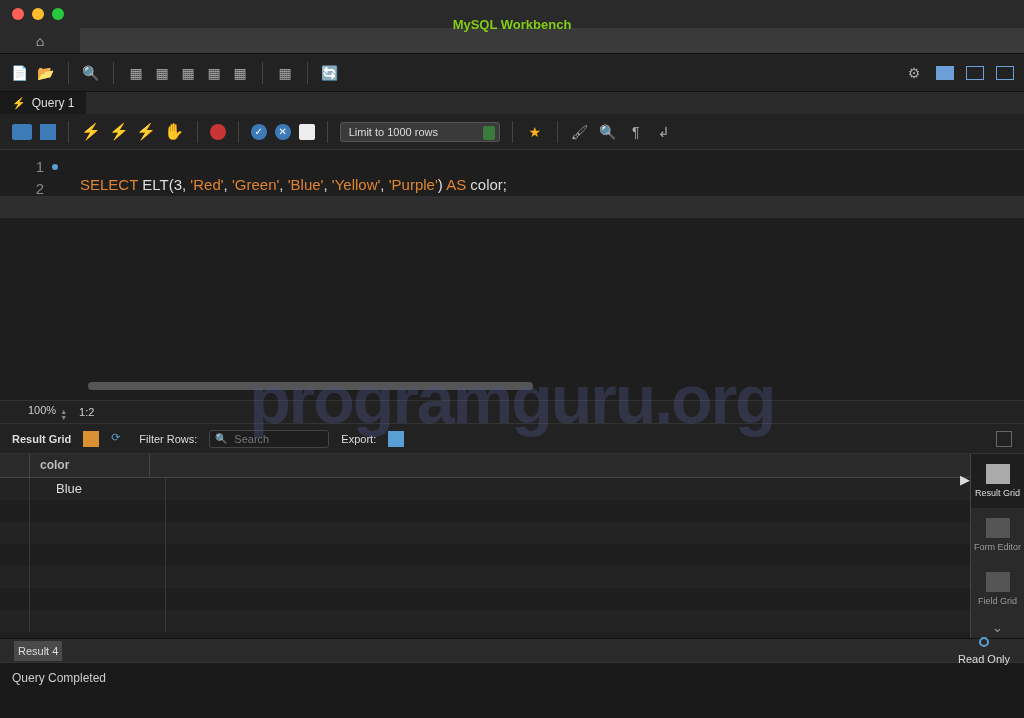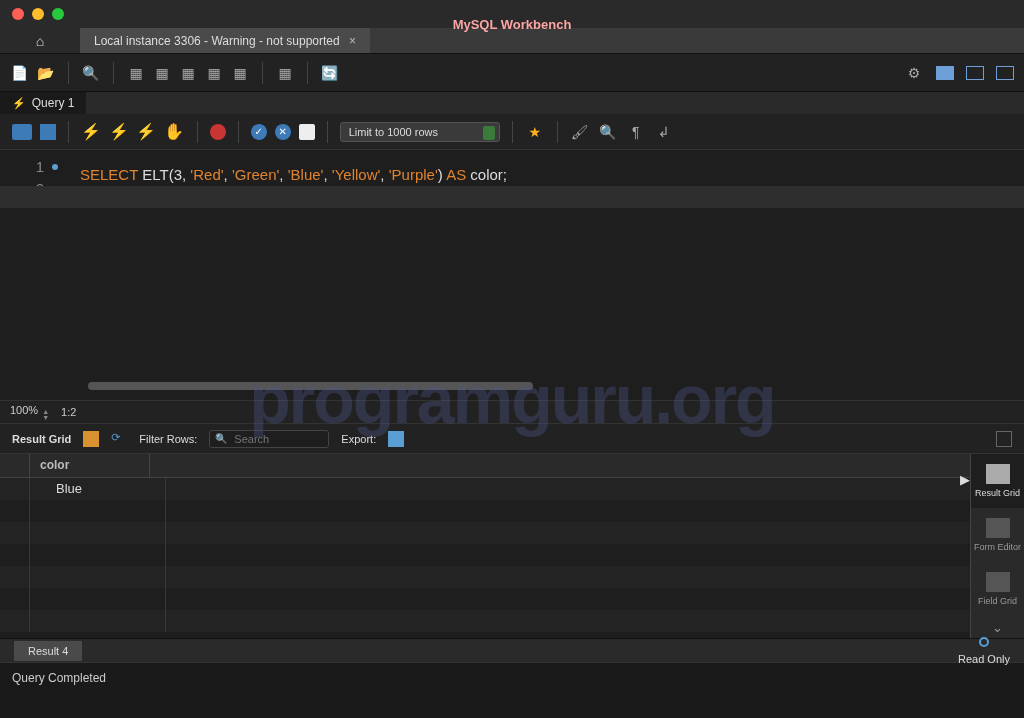--- a/index.html
+++ b/index.html
@@ -5,21 +5,21 @@
   *{margin:0;padding:0;box-sizing:border-box;font-family:-apple-system,BlinkMacSystemFont,"Segoe UI",Arial,sans-serif;}
   body{background:#1a1a1a;color:#ddd;font-size:13px;width:1024px;height:718px;overflow:hidden;position:relative;}
   
   
   .titlebar{height:28px;background:#2a2a2a;display:flex;align-items:center;position:relative;}
   .traffic-lights{display:flex;gap:8px;padding-left:12px;}
   .tl{width:12px;height:12px;border-radius:50%;}
   .tl-close{background:#ff5f56;}
   .tl-min{background:#ffbd2e;}
   .tl-max{background:#27c93f;}
-  .title{position:absolute;left:50%;transform:translateX(-50%);color:#fca5a5;font-weight:600;font-size:13px;margin-top:20px;}
+  .title{position:absolute;left:50%;transform:translateX(-50%);color:#84cc16;font-weight:600;font-size:13px;margin-top:20px;}
   
   
   .hometabs{height:26px;background:#3a3a3a;display:flex;border-bottom:1px solid #111;}
   .hometab{display:flex;align-items:center;padding:0 14px;color:#ddd;font-size:12px;}
   .hometab.home{background:#2a2a2a;width:80px;justify-content:center;}
   .hometab.active{background:#4a4a4a;width:290px;}
   .home-icon{font-size:14px;}
   .close-x{margin-left:auto;padding-left:8px;color:#bbb;}
   
   
@@ -47,32 +47,32 @@
   .et-circle-x{width:16px;height:16px;background:#3d7ab8;border-radius:50%;display:flex;align-items:center;justify-content:center;font-size:10px;color:#fff;}
   .et-calc{width:16px;height:16px;background:#eee;border-radius:2px;}
   .limit-select{background:#3a3a3a;border:1px solid #555;color:#ddd;font-size:11px;padding:3px 8px;border-radius:3px;width:160px;position:relative;}
   .limit-select::after{content:"";position:absolute;right:4px;top:3px;width:12px;height:14px;background:#3a7a3a;border-radius:2px;}
   
   
   .editor{background:#1e1e1e;height:250px;position:relative;font-family:Menlo,Monaco,Consolas,monospace;font-size:15px;}
   .gutter{position:absolute;left:0;top:0;width:56px;background:#1e1e1e;padding-top:6px;}
   .line-num{text-align:right;padding-right:12px;color:#888;height:22px;line-height:22px;position:relative;}
   .line-num .dot{position:absolute;right:-2px;top:8px;width:6px;height:6px;background:#5a9fd4;border-radius:50%;}
-  .code{position:absolute;left:80px;top:14px;right:10px;}
+  .code{position:absolute;left:80px;top:24px;right:10px;}
   .codeline{height:22px;line-height:22px;white-space:pre;}
   .codeline.current{background:#2e2e2e;margin-left:-80px;padding-left:80px;margin-right:-10px;}
   .kw{color:#e0842f;}
   .str{color:#e0842f;}
   .pn{color:#ddd;}
   .fn{color:#ddd;}
   .id{color:#ddd;}
   .editor-scroll{position:absolute;bottom:10px;left:88px;width:445px;height:8px;background:#555;border-radius:4px;}
   
   
-  .zoombar{height:24px;background:#222;display:flex;align-items:center;padding:0 10px;font-size:11px;color:#ccc;gap:12px;border-top:1px solid #333;border-bottom:1px solid #333;}
+  .zoombar{height:24px;background:#222;display:flex;align-items:center;padding:0 28px;font-size:11px;color:#ccc;gap:12px;border-top:1px solid #333;border-bottom:1px solid #333;}
   .zoom-stepper{display:inline-flex;flex-direction:column;font-size:7px;line-height:6px;color:#888;margin-left:4px;}
   
   
   .resultsbar{height:30px;background:#222;display:flex;align-items:center;padding:0 12px;gap:12px;font-size:11px;border-bottom:1px solid #333;}
   .resultsbar .label{font-weight:600;}
   .filter-input{background:#1e1e1e;border:1px solid #444;border-radius:3px;padding:2px 8px 2px 24px;width:120px;font-size:11px;color:#ccc;}
   .search-wrap{position:relative;}
   .search-wrap .mg{position:absolute;left:6px;top:3px;color:#888;font-size:10px;}
   .rb-icon{width:16px;height:16px;}
   
@@ -94,21 +94,21 @@
   .side-panel{width:54px;background:#2a2a2a;border-left:1px solid #444;display:flex;flex-direction:column;}
   .sp-item{display:flex;flex-direction:column;align-items:center;justify-content:center;padding:10px 0;font-size:9px;color:#999;gap:4px;}
   .sp-item.active{background:#1e1e1e;color:#ddd;}
   .sp-icon{width:24px;height:20px;background:#555;}
   .sp-item.active .sp-icon{background:#aaa;}
   .sp-arrow-left{position:absolute;right:54px;top:472px;color:#ddd;}
   .sp-arrow-down{text-align:center;color:#999;padding:4px;}
   
   
   .resulttabs{height:24px;background:#2a2a2a;display:flex;align-items:center;padding:0 14px;border-top:1px solid #111;justify-content:space-between;}
-  .result-tab{background:#4a4a4a;padding:4px 14px;font-size:11px;color:#ddd;}
+  .result-tab{background:#4a4a4a;padding:4px 4px;font-size:11px;color:#ddd;}
   .readonly{font-size:11px;color:#ddd;display:flex;align-items:center;gap:6px;flex-direction:column;}
   .ro-icon{width:10px;height:10px;border:2px solid #5a9fd4;border-radius:50%;}
   
   
   .statusbar{height:30px;background:#1a1a1a;display:flex;align-items:center;padding:0 12px;font-size:12px;color:#ccc;border-top:1px solid #333;}
   
   
   .watermark{position:absolute;top:360px;left:0;right:0;text-align:center;font-size:68px;font-weight:700;color:rgba(80,90,140,0.35);letter-spacing:-2px;pointer-events:none;z-index:100;}
 </style>
 </head>
@@ -119,24 +119,20 @@
     <div class="tl tl-close"></div>
     <div class="tl tl-min"></div>
     <div class="tl tl-max"></div>
   </div>
   <div class="title">MySQL Workbench</div>
 </div>
 
 <div class="hometabs">
   <div class="hometab home">
     <span class="home-icon">⌂</span>
-  </div>
-  <div class="hometab active">
-    <span>Local instance 3306 - Warning - not supported</span>
-    <span class="close-x">×</span>
   </div>
 </div>
 
 <div class="maintoolbar">
   <div class="tb-group">
     <span class="tb-icon">📄</span>
     <span class="tb-icon">📂</span>
   </div>
   <div class="tb-sep"></div>
   <div class="tb-group">

